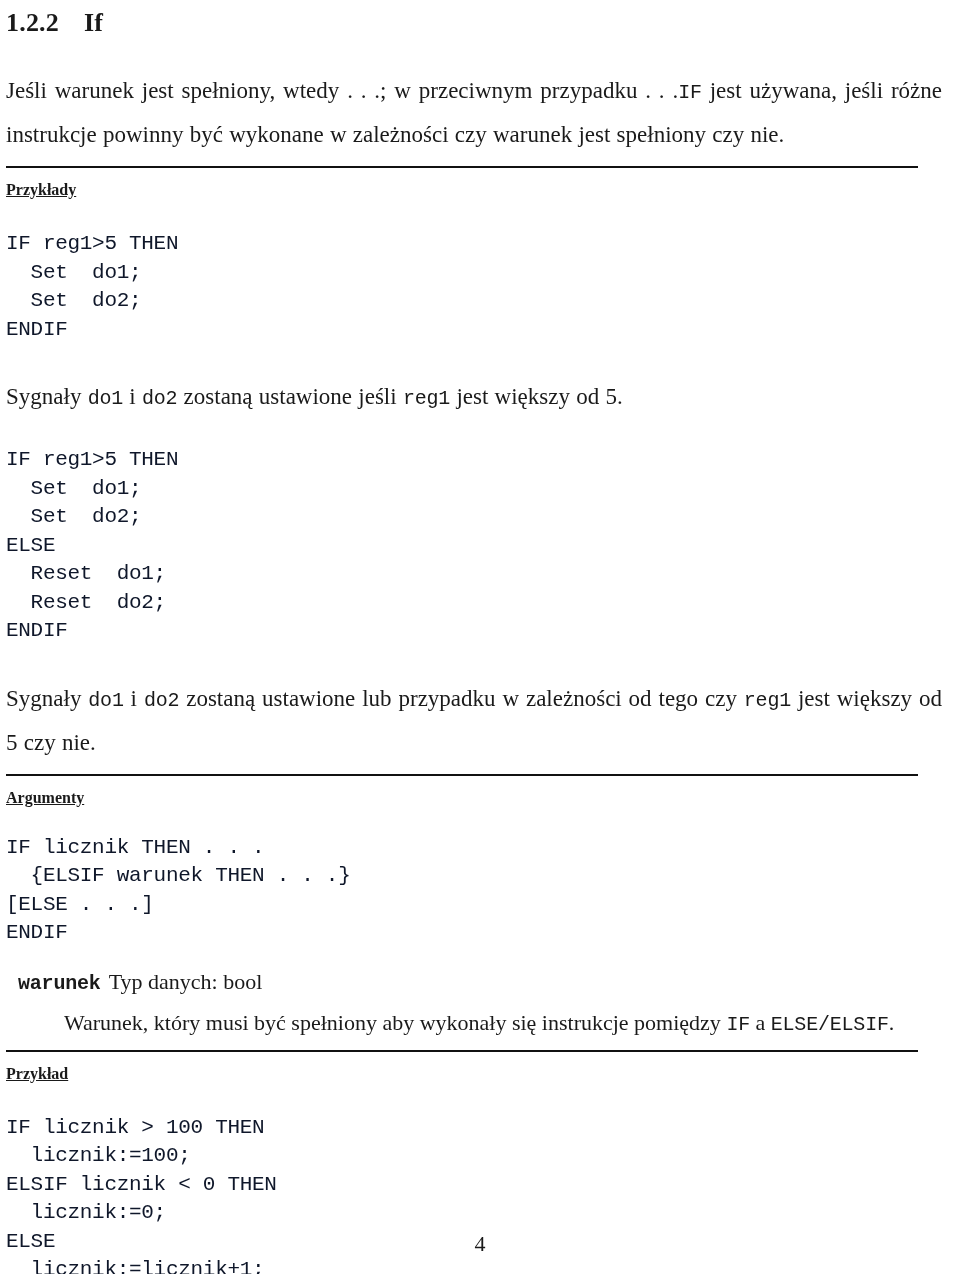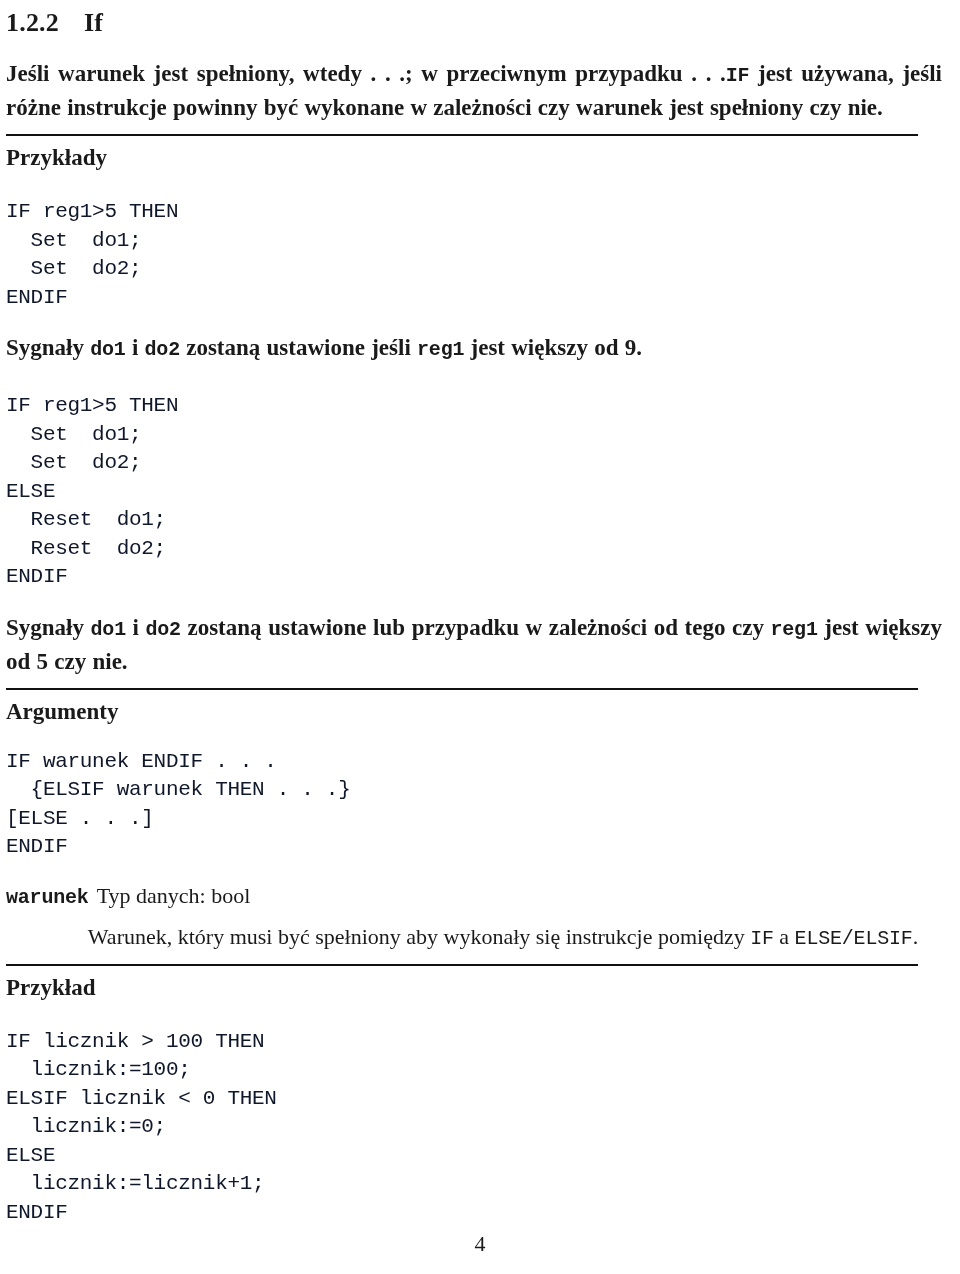--- a/index.html
+++ b/index.html
@@ -34,32 +34,31 @@
     letter-spacing: 0.2px;
   }
   .section-heading .sec-num {
     display: inline-block;
     min-width: 78px;
   }
 
   
   p.body-text {
     font-size: 23px;
-    line-height: 32px;
-    margin: 20px 0 0 0;
+    line-height: 42px;
+    margin: 32px 0 0 0;
     text-align: justify;
     text-justify: inter-word;
     word-spacing: 0.5px;
-    font-weight: bold;
   }
   .indented-text {
     font-size: 22px;
     line-height: 30px;
     margin: 10px 0 0 58px;
-    text-align: center;
+    text-align: left;
   }
 
   
   code, .mono {
     font-family: "Liberation Mono", "DejaVu Sans Mono", monospace;
     font-size: 20px;
     letter-spacing: -0.2px;
   }
 
   
@@ -69,43 +68,44 @@
     border: 0;
     border-top: 2.5px solid #111111;
     margin: 10px 0 0 0;
     padding: 0;
   }
 
   
   .sub-heading {
     font-family: "Liberation Serif", "DejaVu Serif", serif;
     font-weight: bold;
-    font-size: 23px;
+    font-size: 16px;
     line-height: 28px;
     margin: 8px 0 0 0;
+    text-decoration: underline;
   }
 
   
   pre.code-block {
     font-family: "Liberation Mono", "DejaVu Sans Mono", monospace;
     font-size: 21px;
     line-height: 28.5px;
     margin: 26px 0 0 0;
     padding: 0;
     white-space: pre;
     color: #0f172a;
     letter-spacing: -0.3px;
   }
   pre.code-block.snug { margin-top: 22px; }
 
   
   .arg-term-line {
     font-size: 22px;
     line-height: 28px;
-    margin: 20px 0 0 0;
+    margin: 20px 0 0 12px;
   }
   .arg-term {
     font-family: "Liberation Mono", "DejaVu Sans Mono", monospace;
     font-weight: bold;
     font-size: 20px;
     letter-spacing: -0.2px;
   }
   .arg-type {
     margin-left: 8px;
   }
@@ -135,37 +135,37 @@
 
   <hr class="rule">
 
   <div class="sub-heading">Przykłady</div>
 
   <pre class="code-block">IF reg1&gt;5 THEN
   Set  do1;
   Set  do2;
 ENDIF</pre>
 
-  <p class="body-text"><span>Sygnały </span><span class="mono">do1</span><span> i </span><span class="mono">do2</span><span> zostaną ustawione jeśli </span><span class="mono">reg1</span><span> jest większy od 9.</span></p>
+  <p class="body-text"><span>Sygnały </span><span class="mono">do1</span><span> i </span><span class="mono">do2</span><span> zostaną ustawione jeśli </span><span class="mono">reg1</span><span> jest większy od 5.</span></p>
 
   <pre class="code-block">IF reg1&gt;5 THEN
   Set  do1;
   Set  do2;
 ELSE
   Reset  do1;
   Reset  do2;
 ENDIF</pre>
 
   <p class="body-text"><span>Sygnały </span><span class="mono">do1</span><span> i </span><span class="mono">do2</span><span> zostaną ustawione lub przypadku w zależności od tego czy </span><span class="mono">reg1</span><span> jest większy od 5 czy nie.</span></p>
 
   <hr class="rule">
 
   <div class="sub-heading">Argumenty</div>
 
-  <pre class="code-block snug">IF warunek ENDIF . . .
+  <pre class="code-block snug">IF licznik THEN . . .
   {ELSIF warunek THEN . . .}
 [ELSE . . .]
 ENDIF</pre>
 
   <div class="arg-term-line"><span class="arg-term">warunek</span><span class="arg-type">Typ danych: bool</span></div>
 
   <div class="indented-text"><span>Warunek, który musi być spełniony aby wykonały się instrukcje pomiędzy </span><span class="mono">IF</span><span> a </span><span class="mono">ELSE/ELSIF</span><span>.</span></div>
 
   <hr class="rule">
 

